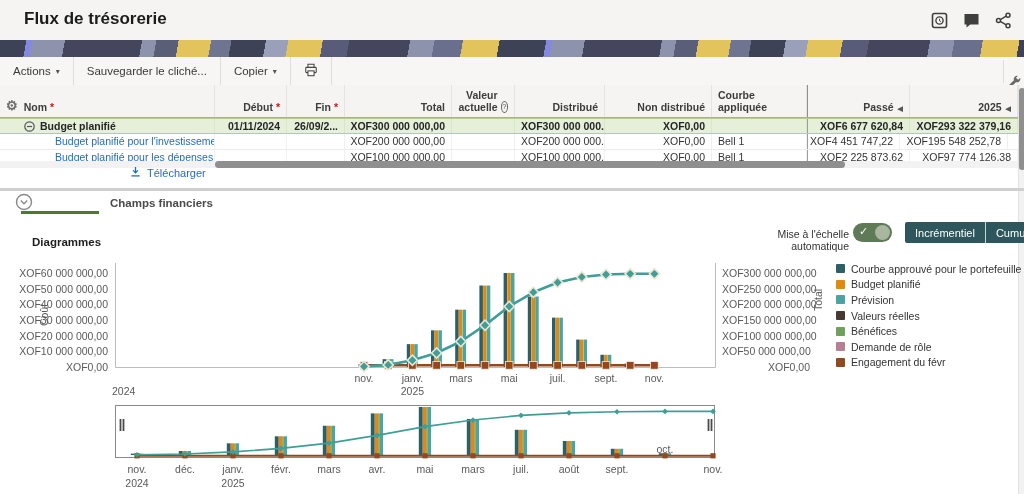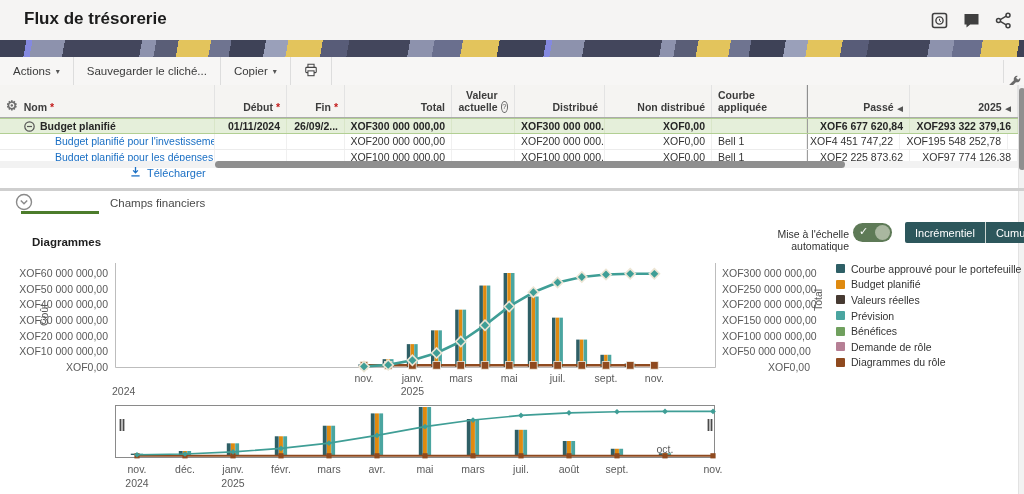--- a/index.html
+++ b/index.html
@@ -48,21 +48,21 @@
   .htrack{position:absolute;left:0;top:161px;width:1018px;height:7px;background:#f2f2f2;}
   .hthumb{position:absolute;left:215px;top:0px;width:630px;height:7px;border-radius:4px;background:#8f8f8f;cursor:pointer;}
   .vtrack{position:absolute;left:1018px;top:85px;width:6px;height:409px;background:#f2f2f2;border-left:1px solid #e2e2e2;box-sizing:border-box;}
   .vthumb{position:absolute;left:0;top:3px;width:6px;height:82px;border-radius:3px;background:#8f8f8f;cursor:pointer;}
   
   .download{position:absolute;left:130px;top:166px;display:flex;gap:6px;align-items:center;
             color:#1a6fc4;font-size:11px;cursor:pointer;text-decoration:none;}
   .thick-divider{position:absolute;left:0;top:188px;width:1024px;height:3px;background:#cfcfcf;}
   
   .collapse-circle{position:absolute;left:15px;top:193px;width:18px;height:18px;cursor:pointer;}
-  .tab{position:absolute;top:197px;font-size:11.5px;cursor:pointer;color:#4a4a4a;}
+  .tab{position:absolute;top:197px;font-size:11.5px;cursor:pointer;color:#4a4a4a;font-weight:bold;}
   .tab.active{font-weight:bold;color:#1e1e1e;margin-top:39px;}
   #tab1{left:32px;} #tab2{left:110px;}
   .tab-underline{position:absolute;left:21px;top:211px;width:78px;height:3px;background:#4c7c2b;}
   
   .autoscale-label{position:absolute;left:743px;top:228px;width:106px;font-size:10.5px;color:#333;text-align:right;}
   .toggle{position:absolute;left:853px;top:223px;width:39px;height:19px;border-radius:10px;background:#5e7a57;cursor:pointer;}
   .toggle .check{position:absolute;left:6px;top:2px;color:#fff;font-size:11px;}
   .toggle .knob{position:absolute;right:2px;top:2px;width:15px;height:15px;border-radius:50%;background:#a9b7a0;}
   .seg{position:absolute;left:905px;top:222px;height:21px;display:flex;border-radius:2px;overflow:hidden;}
   .seg-btn{background:#2d575c;color:#fff;border:none;font-family:inherit;font-size:11px;padding:0 10px;cursor:pointer;}
@@ -459,33 +459,33 @@
   <div id="legend">
       <div class="leg-item">
         <div class="leg-sw" style="background: rgb(46, 95, 102);"></div>
         <div class="leg-tx">Courbe approuvé pour le portefeuille</div>
       </div>
       <div class="leg-item">
         <div class="leg-sw" style="background: rgb(223, 138, 16);"></div>
         <div class="leg-tx">Budget planifié</div>
       </div>
       <div class="leg-item">
+        <div class="leg-sw" style="background: rgb(74, 165, 160);"></div>
+        <div class="leg-tx">Prévision</div>
+      </div>
+      <div class="leg-item">
         <div class="leg-sw" style="background: rgb(71, 58, 50);"></div>
         <div class="leg-tx">Valeurs réelles</div>
       </div>
       <div class="leg-item">
-        <div class="leg-sw" style="background: rgb(74, 165, 160);"></div>
-        <div class="leg-tx">Prévision</div>
-      </div>
-      <div class="leg-item">
         <div class="leg-sw" style="background: rgb(112, 160, 94);"></div>
         <div class="leg-tx">Bénéfices</div>
       </div>
       <div class="leg-item">
         <div class="leg-sw" style="background: rgb(182, 127, 149);"></div>
         <div class="leg-tx">Demande de rôle</div>
       </div>
       <div class="leg-item">
         <div class="leg-sw" style="background: rgb(143, 74, 31);"></div>
-        <div class="leg-tx">Diagrammes du rôle</div>
+        <div class="leg-tx">Engagement du févr</div>
       </div>
     </div>
 </div>
 
 </body></html>

